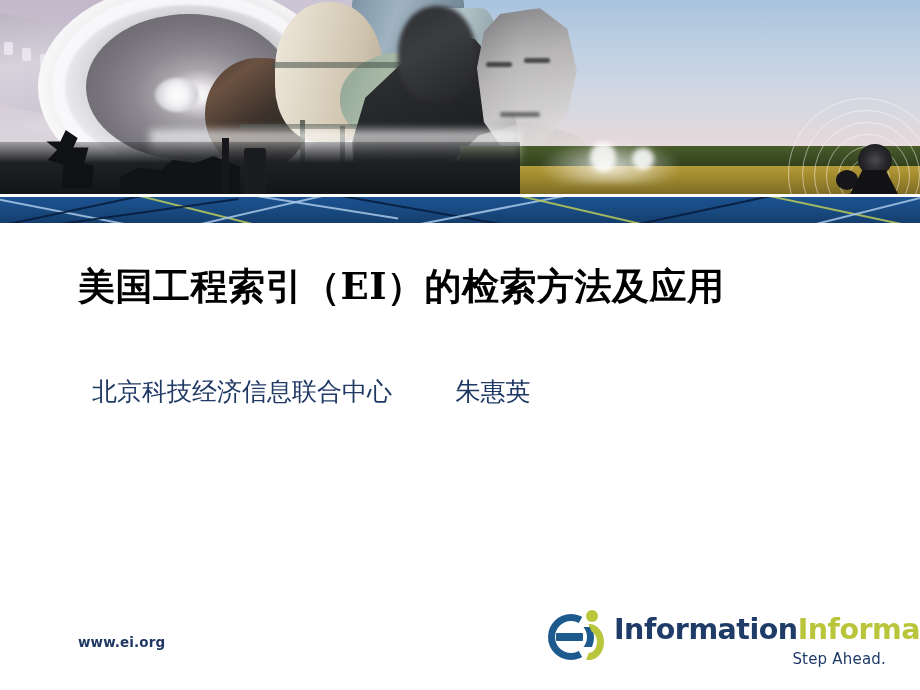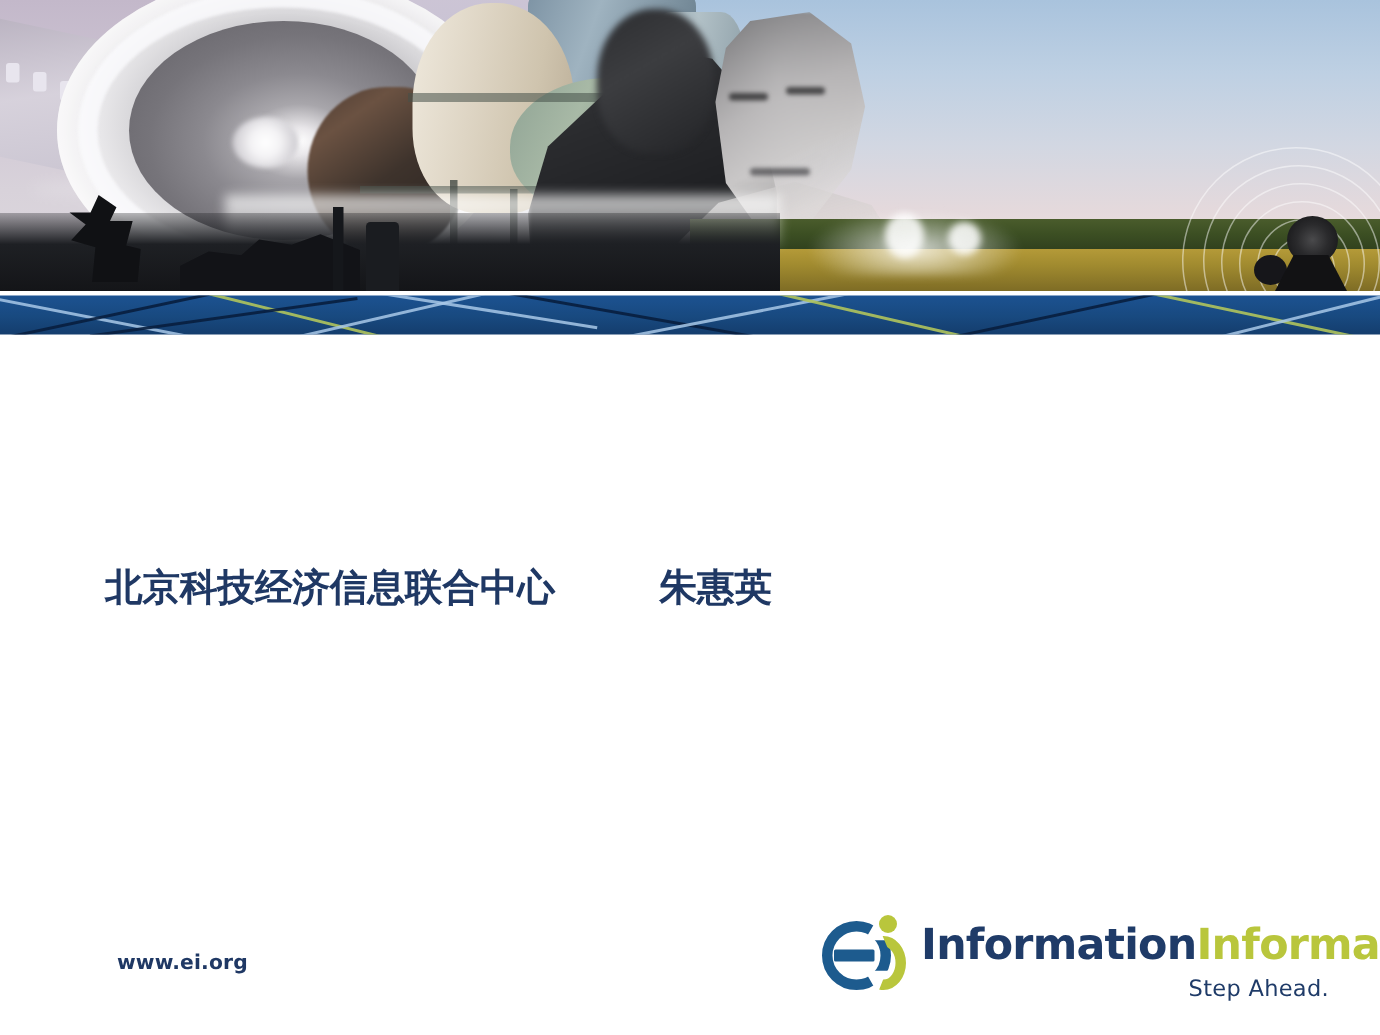--- a/index.html
+++ b/index.html
@@ -354,26 +354,26 @@
     width: 800px;
     font-family: "DejaVu Serif", "Liberation Serif", serif;
     font-size: 37px;
     font-weight: 700;
     color: #000000;
     letter-spacing: .5px;
     white-space: nowrap;
   }
   .subtitle-cn {
     position: absolute;
-    left: 70px;
+    left: 92px;
     top: 375px;
     width: 800px;
     font-family: "DejaVu Sans", "Liberation Sans", sans-serif;
     font-size: 25px;
-    font-weight: 700;
+    font-weight: 400;
     color: #1f3864;
     white-space: pre;
   }
 
   
   .footer-url {
     position: absolute;
     left: 78px;
     top: 634px;
     font-family: "DejaVu Sans", "Liberation Sans", sans-serif;
@@ -534,20 +534,21 @@
     <div class="bl dark" style="left:330px; top:-4px;  width:320px; transform:rotate(10deg);"></div>
     <div class="bl lite" style="left:400px; top:30px;  width:300px; transform:rotate(-11deg);"></div>
     <div class="bl green" style="left:520px; top:-2px;  width:210px; transform:rotate(13deg);"></div>
     <div class="bl dark" style="left:620px; top:30px;  width:270px; transform:rotate(-12deg);"></div>
     <div class="bl green" style="left:760px; top:-4px;  width:200px; transform:rotate(12deg);"></div>
     <div class="bl lite" style="left:800px; top:30px;  width:160px; transform:rotate(-14deg);"></div>
     <div class="bl dark" style="left:60px;  top:26px;  width:180px; transform:rotate(-8deg);"></div>
     <div class="bl lite" style="left:250px; top:-3px;  width:150px; transform:rotate(9deg);"></div>
   </div>
 
+  <div class="title-cn">美国工程索引（EI）的检索方法及应用</div>
 
   <div class="subtitle-cn">北京科技经济信息联合中心        朱惠英</div>
 
   <div class="footer-url">www.ei.org</div>
 
   <div class="logo">
     <div class="logo-mark">
       <div class="mark-e"></div>
       <div class="mark-e-bar"></div>
       <div class="mark-i-arc"></div>

